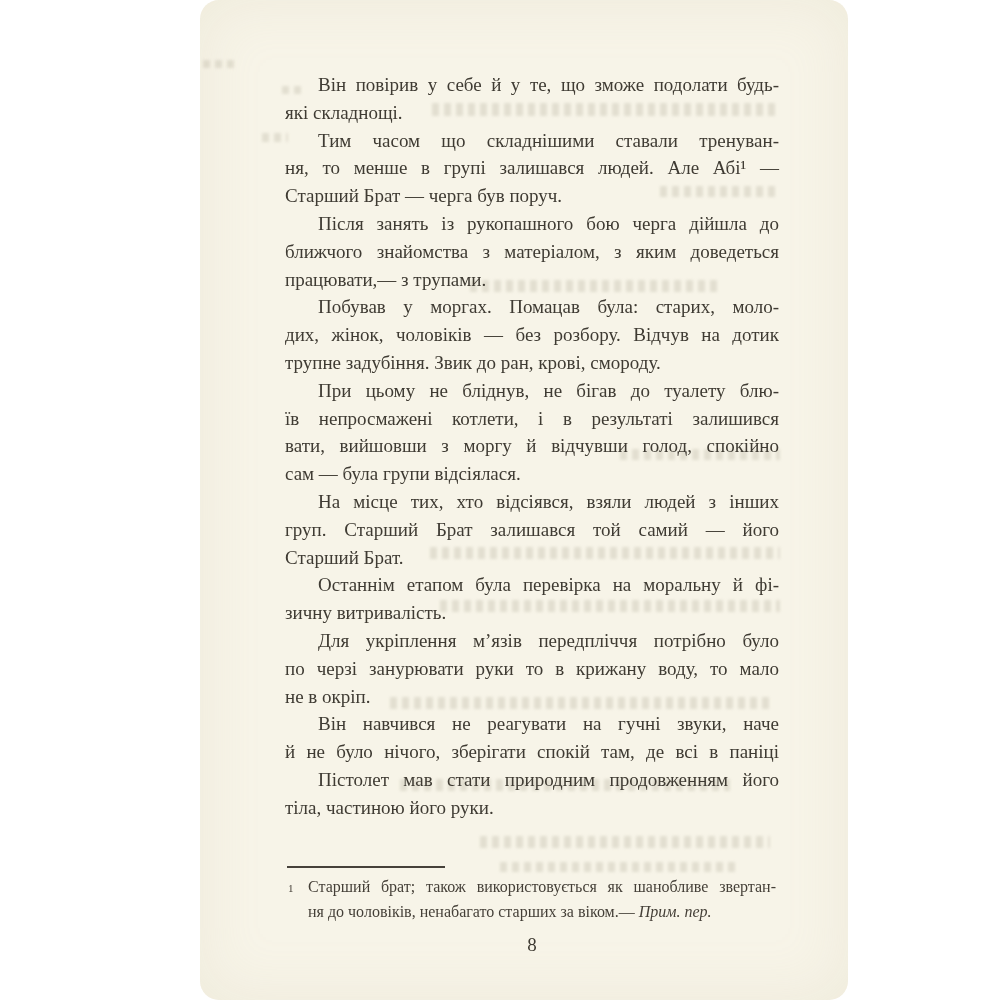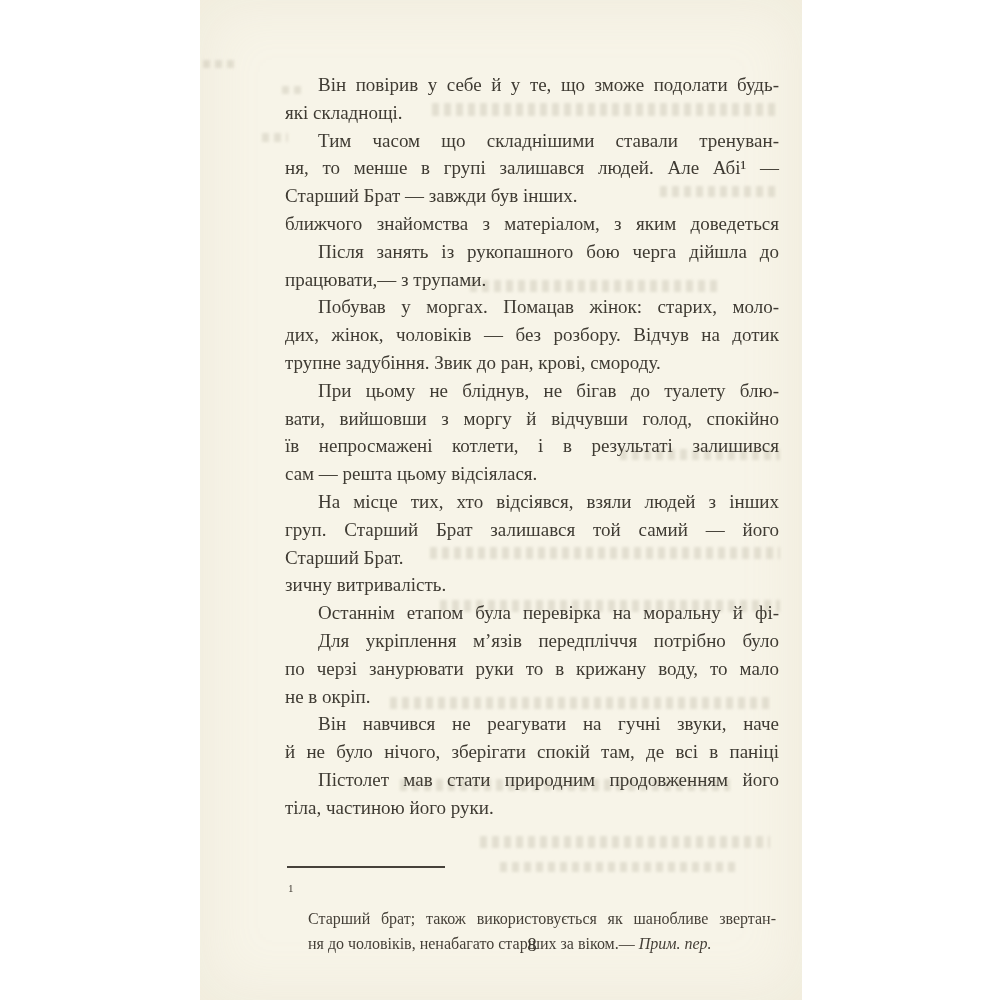--- a/index.html
+++ b/index.html
@@ -3,23 +3,24 @@
 <meta charset="utf-8">
 <style>
   html,body{margin:0;padding:0;}
   body{
     width:1000px;height:1000px;position:relative;
     background:#ffffff;
     font-family:"Liberation Serif","DejaVu Serif",serif;
     overflow:hidden;
   }
   .page{
-    position:absolute;left:200px;top:0;width:602px;height:1000px;
+    position:absolute;left:200px;top:0;width:648px;height:1000px;
     background:#f7f4e8;
     box-shadow:inset 0 0 60px rgba(205,195,160,.18);
+    border-radius:19px;
   }
   .text-block{
     position:absolute;left:85px;top:71px;width:494px;
     color:#3f3b33;
     font-size:19px;line-height:27.8px;
   }
   .line{
     text-align:justify;
     -moz-text-align-last:justify;
     text-align-last:justify;
@@ -34,21 +35,21 @@
     position:absolute;left:87px;top:866px;width:158px;height:2px;
     background:#46413a;
   }
   .footnote{
     position:absolute;left:87px;top:875px;width:489px;
     color:#443f37;font-size:16px;line-height:24.5px;
   }
   .fn-marker{
     position:absolute;left:1px;top:1px;font-size:11px;color:#443f37;
   }
-  .fn-text{margin-left:21px;width:468px;margin-top:32px;}
+  .fn-text{margin-left:21px;width:468px;}
   .fn-line{text-align:justify;}
   .fn-line.fjust{
     -moz-text-align-last:justify;
     text-align-last:justify;
   }
   .fn-line em{}
   .page-number{
     position:absolute;left:85px;top:934px;width:494px;
     text-align:center;font-size:19px;color:#3f3b33;
   }
@@ -80,36 +81,36 @@
   <div class="ghost" style="left:190px;top:697px;width:380px;height:12px;"></div>
   <div class="ghost" style="left:200px;top:779px;width:330px;height:12px;"></div>
   <div class="ghost" style="left:280px;top:836px;width:290px;height:12px;"></div>
   <div class="ghost" style="left:300px;top:862px;width:240px;height:10px;"></div>
 
   <div class="text-block">
       <div class="line first">Він повірив у себе й у те, що зможе подолати будь-</div>
       <div class="line last">які складнощі.</div>
       <div class="line first">Тим часом що складнішими ставали тренуван-</div>
       <div class="line">ня, то менше в групі залишався людей. Але Абі¹ —</div>
-      <div class="line last">Старший Брат — завжди був інших.</div>
+      <div class="line last">Старший Брат — черга був поруч.</div>
+      <div class="line first">Після занять із рукопашного бою черга дійшла до</div>
       <div class="line">ближчого знайомства з матеріалом, з яким доведеться</div>
-      <div class="line first">Після занять із рукопашного бою черга дійшла до</div>
       <div class="line last">працювати,— з трупами.</div>
-      <div class="line first">Побував у моргах. Помацав жінок: старих, моло-</div>
+      <div class="line first">Побував у моргах. Помацав була: старих, моло-</div>
       <div class="line">дих, жінок, чоловіків — без розбору. Відчув на дотик</div>
       <div class="line last">трупне задубіння. Звик до ран, крові, смороду.</div>
       <div class="line first">При цьому не бліднув, не бігав до туалету блю-</div>
+      <div class="line">їв непросмажені котлети, і в результаті залишився</div>
       <div class="line">вати, вийшовши з моргу й відчувши голод, спокійно</div>
-      <div class="line">їв непросмажені котлети, і в результаті залишився</div>
-      <div class="line last">сам — решта цьому відсіялася.</div>
+      <div class="line last">сам — була групи відсіялася.</div>
       <div class="line first">На місце тих, хто відсіявся, взяли людей з інших</div>
       <div class="line">груп. Старший Брат залишався той самий — його</div>
       <div class="line last">Старший Брат.</div>
+      <div class="line first">Останнім етапом була перевірка на моральну й фі-</div>
       <div class="line last">зичну витривалість.</div>
-      <div class="line first">Останнім етапом була перевірка на моральну й фі-</div>
       <div class="line first">Для укріплення м’язів передпліччя потрібно було</div>
       <div class="line">по черзі занурювати руки то в крижану воду, то мало</div>
       <div class="line last">не в окріп.</div>
       <div class="line first">Він навчився не реагувати на гучні звуки, наче</div>
       <div class="line">й не було нічого, зберігати спокій там, де всі в паніці</div>
       <div class="line first">Пістолет мав стати природним продовженням його</div>
       <div class="line last">тіла, частиною його руки.</div>
     </div>
 
   <div class="fn-sep"></div>

